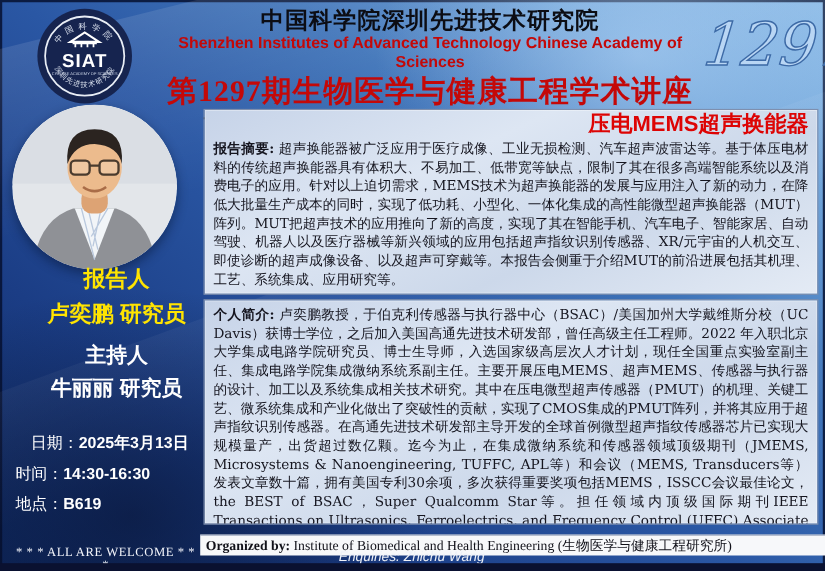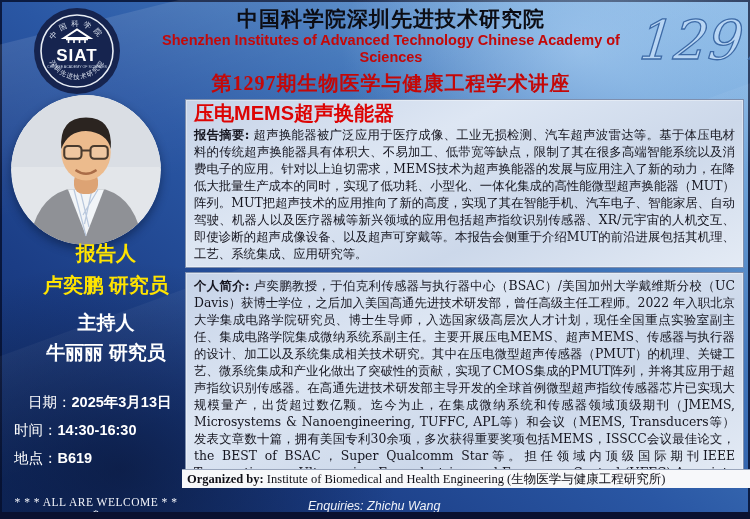--- a/index.html
+++ b/index.html
@@ -20,21 +20,21 @@
     background:linear-gradient(rgba(255,255,255,.05), rgba(255,255,255,0)); transform:rotate(-20deg); }
   .vignette-bl { position:absolute; left:-160px; bottom:-160px; width:560px; height:420px;
     background:radial-gradient(ellipse at center, rgba(6,14,40,.55), rgba(6,14,40,0) 70%); }
   .bottom-edge { position:absolute; left:0; bottom:0; width:100%; height:7px; background:#0a1130; }
 
   
   .logo { position:absolute; left:33px; top:7px; width:88px; height:88px; }
   .titles { position:absolute; left:144px; top:6px; width:494px; text-align:center; }
   .org-cn { font-size:21px; line-height:25px; font-weight:600; color:#0c0d14; letter-spacing:1px; }
   .org-en { font-size:14.5px; line-height:17px; font-weight:bold; color:#c40808; margin-top:1px;text-align:center; }
-  .sem-cn { font-family:"Liberation Serif","DejaVu Serif",serif; font-size:20px; line-height:30px;
+  .sem-cn { font-family:"Liberation Serif","DejaVu Serif",serif; font-size:27px; line-height:30px;
             font-weight:600; color:#c40808; letter-spacing:1px; margin-top:2px; }
   .sem-en { font-size:15.5px; line-height:19px; font-weight:bold; color:#0c0d14; margin-top:1px; }
   .sem-en sup { font-size:10px; }
   .issue-num { position:absolute; right:6px; top:12px; width:104px; text-align:center;
     font-family:"DejaVu Serif","Liberation Serif",serif; font-style:italic; font-size:54px; line-height:58px;
     color:#b9d6f4; -webkit-text-stroke:1.3px #3d6aa6; transform:skewX(-6deg); }
 
   
   .photo { position:absolute; left:11px; top:95px; width:150px; height:150px; border-radius:50%;
     overflow:hidden; box-shadow:0 4px 10px rgba(5,15,40,.45); }
@@ -49,27 +49,27 @@
   .info-0 { top:393px;margin-left:14px; } .info-1 { top:421px; } .info-2 { top:449px; }
   .welcome { position:absolute; left:10px; top:496px; width:172px; text-align:center;
     font-family:"Liberation Serif","DejaVu Serif",serif; font-size:11.5px; color:#f2f4fa; letter-spacing:.5px; }
 
   
   .panel { position:absolute; left:185px; width:559px; overflow:hidden;
     background:linear-gradient(155deg,#c6d3e8 0%,#dde6f3 35%,#ccd8ea 65%,#e4ebf5 100%);
     border:1px solid #7e8fae; box-shadow:inset 0 0 0 1px rgba(255,255,255,.35); }
   .abstract-panel { top:99px; height:169px; padding:1px 8px 0 8px; }
   .bio-panel { top:272px; height:205px; padding:4px 8px 0 8px; }
-  .talk-title { text-align:left; font-size:20px; line-height:25px; font-weight:bold; color:#dd0404; }
+  .talk-title { text-align:right; font-size:20px; line-height:25px; font-weight:bold; color:#dd0404; }
   .body-text { font-family:"DejaVu Serif","Liberation Serif",serif; font-size:12.4px; line-height:17px;
     color:#15151f; text-align:justify; }
   .body-text .para-label { font-weight:bold; }
 
   
-  .organizer { position:absolute; left:182px; top:469px; width:568px; height:19px;
+  .organizer { position:absolute; left:182px; top:486px; width:568px; height:19px;
     background:#f7f8fa; border-top:1px solid #9aa6bc; line-height:18px; padding-left:5px;
     font-family:"Liberation Serif","DejaVu Serif",serif; font-size:12.5px; color:#101018; white-space:nowrap; }
   .organizer .org-lbl { font-weight:bold; }
   .enquiries { position:absolute; left:308px; top:499px; font-family:Liberation Sans, sans-serif;
     font-style:italic; font-size:12.5px; color:#eef1f8; }
   .email { position:absolute; left:525px; top:499px; font-family:"Liberation Serif","DejaVu Serif",serif;
     font-style:italic; font-size:12.5px; color:#eef1f8; }
 </style>
 </head>
 <body>

